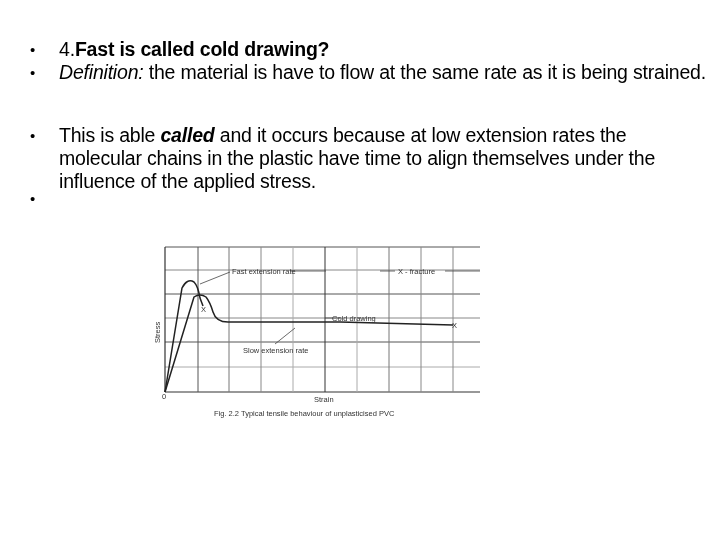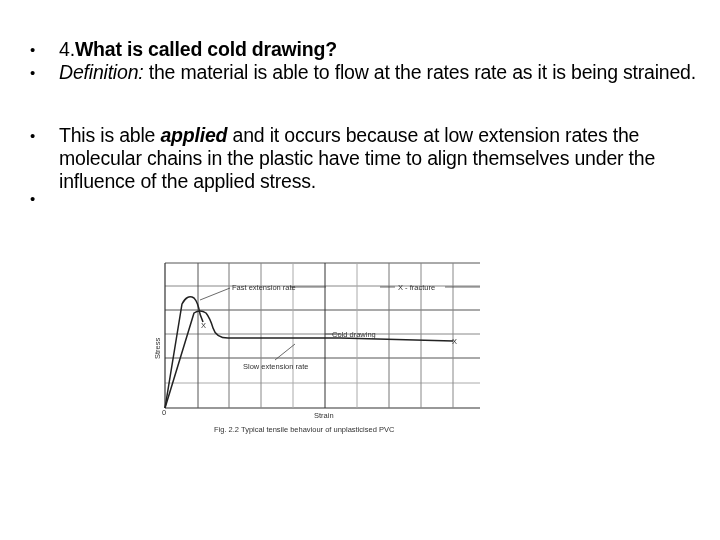--- a/index.html
+++ b/index.html
@@ -6,38 +6,38 @@
   body { width:720px; height:540px; position:relative; overflow:hidden;
          font-family:"Liberation Sans", "DejaVu Sans", sans-serif; color:#000; }
   .slide { position:absolute; left:0; top:0; width:720px; height:540px; background:#fff; }
   .bullets { position:absolute; left:28px; top:38px; width:680px; margin:0; padding:0; list-style:none; }
   .bullet { position:relative; padding-left:31px; font-size:19.5px; line-height:23px; margin:0 0 0 0; letter-spacing:-0.2px; }
   .bullet .dot { position:absolute; left:2px; top:0; font-size:15px; }
   .b1 { position:absolute; top:0; }
   .b2 { position:absolute; top:23px; }
   .b3 { position:absolute; top:86px; }
   .b4 { position:absolute; top:149px; }
-  .fig { position:absolute; left:140px; top:256px; width:340px; height:180px; }
+  .fig { position:absolute; left:140px; top:240px; width:340px; height:180px; }
   .fig svg { display:block; }
   .fig text { font-family:"Liberation Sans", sans-serif; fill:#333; }
   .caption { font-family:"Liberation Serif", serif; }
 </style>
 </head>
 <body>
 
 <div class="slide">
   <div class="bullets">
     <div class="bullet b1">
-      <span class="dot">•</span><span>4.</span><b>What is called cold drawing?</b>
+      <span class="dot">•</span><span>4.</span><b>Fast is called cold drawing?</b>
     </div>
     <div class="bullet b2">
-      <span class="dot">•</span><i>Definition:</i><span> the material is able to flow at the rates rate as it is being strained.</span>
+      <span class="dot">•</span><i>Definition:</i><span> the material is have to flow at the same rate as it is being strained.</span>
     </div>
     <div class="bullet b3">
-      <span class="dot">•</span><span>This is able </span><b><i>applied</i></b><span> and it occurs because at low extension rates the molecular chains in the plastic have time to align themselves under the influence of the applied stress.</span>
+      <span class="dot">•</span><span>This is able </span><b><i>called</i></b><span> and it occurs because at low extension rates the molecular chains in the plastic have time to align themselves under the influence of the applied stress.</span>
     </div>
     <div class="bullet b4">
       <span class="dot">•</span><span></span>
     </div>
   </div>
 
   <div class="fig">
     <svg width="340" height="180" viewBox="0 0 340 180">
 
       <g stroke="#555" stroke-width="1">

